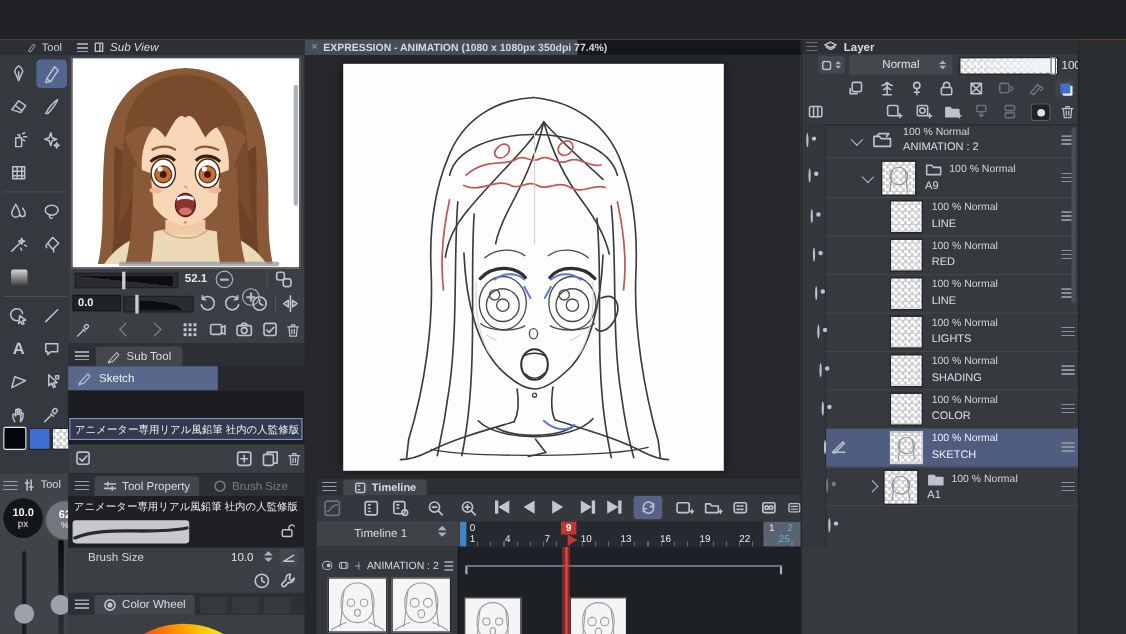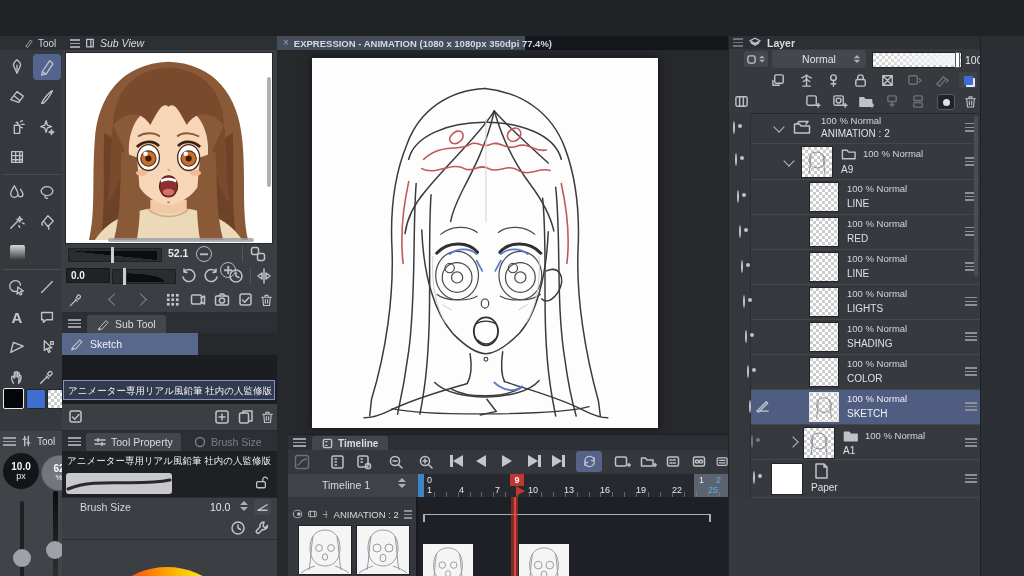--- a/index.html
+++ b/index.html
@@ -403,20 +403,33 @@
     <div class="p" style="left:0;top:481px;width:215px;height:22px;border-bottom:1px solid #2a2c30;">
       <svg class="p ic" style="left:168px;top:3px;" width="16" height="16" viewBox="0 0 16 16">
           <circle cx="8" cy="8" r="6"></circle>
           <path d="M8 5 v3 l2.5 1.5"></path>
         </svg>
       <svg class="p ic" style="left:192px;top:3px;" width="16" height="16" viewBox="0 0 16 16">
           <path d="M10 2 a4 4 0 0 0 -4 5 L2.5 10.5 a1.8 1.8 0 0 0 2.5 2.5 L8.5 9.5 a4 4 0 0 0 5 -4 L11 8 9 6 Z"></path>
         </svg>
     </div>
 
+    <div class="p hdr" style="left:0;top:503px;width:215px;height:20px;background:#2c2f33;display:flex;align-items:center;gap:5px;padding-left:6px;box-sizing:border-box;">
+      <span class="burger"></span>
+      <div class="tab" style="height:18px;display:flex;align-items:center;gap:5px;padding:0 8px;margin-top:2px;">
+        <svg class="ic" width="12" height="12" viewBox="0 0 12 12">
+            <circle cx="6" cy="6" r="4.6"></circle>
+            <circle cx="6" cy="6" r="1.6" fill="#bfc3c9"></circle>
+          </svg>
+        <span style="font-size:10.5px;color:#d8dbe0;">Color Wheel</span>
+      </div>
+      <div class="btn" style="width:24px;height:15px;margin-top:2px;opacity:.45;"></div>
+      <div class="btn" style="width:24px;height:15px;margin-top:2px;opacity:.45;"></div>
+      <div class="btn" style="width:24px;height:15px;margin-top:2px;opacity:.45;"></div>
+    </div>
     <div class="p" style="left:0;top:523px;width:215px;height:53px;overflow:hidden;background:#3b3e42;">
       <div class="p" style="left:30px;top:8px;width:150px;height:150px;border-radius:50%;background:conic-gradient(from 315deg, #ff2020, #ff9500 40deg, #f2f20a 75deg, #30e030 130deg, #10d9c5 175deg, #2055ff 230deg, #e020c0 290deg, #ff2020 360deg);"></div>
       <div class="p" style="left:47px;top:25px;width:116px;height:116px;border-radius:50%;background:#3b3e42;"></div>
       <div class="p" style="left:49px;top:25px;width:10px;height:8px;border:2px solid #f2f3f5;border-radius:2px;transform:rotate(40deg);box-shadow:0 0 2px #0008;"></div>
       <div class="p" style="left:68px;top:34px;width:74px;height:74px;background:linear-gradient(to bottom,rgba(0,0,0,0) 0%,#000 100%),linear-gradient(to right,#fff 0%,#e02020 100%);border:1px solid #2a2c2f;"></div>
     </div>
   </div>
 
   <div class="p" style="left:277px;top:0;width:451px;height:576px;background:#26282c;">
     <div class="p" style="left:0;top:0;width:451px;height:14px;background:#14171b;">
@@ -920,28 +933,20 @@
           </svg>
       </div>
       <svg class="ic p" style="left:92px;top:5px;" width="16" height="13" viewBox="0 0 17 13">
           <path d="M1.5 2 h5 l1.5 2 h7 v7 h-13.5 Z" fill="#bfc3c9"></path>
         </svg>
       <span class="info-line p" style="left:114px;top:5px;">100 % Normal</span>
       <span class="name-line p" style="left:92px;top:20px;">A1</span>
       <span class="menu3 p" style="left:214px;top:13px;"></span>
     </div>
     
-    <div class="p" style="left:22px;top:424px;width:230px;height:38px;border-bottom:1px solid #44474c;box-sizing:border-box;">
-      <div class="thumb p" style="left:20px;top:3px;width:32px;height:32px;background:#ffffff;"></div>
-      <svg class="ic p" style="left:62px;top:2px;" width="17" height="18" viewBox="0 0 17 18">
-          <path d="M3 2 h8 l3 3 v11 h-11 Z M11 2 v3 h3"></path>
-        </svg>
-      <span class="name-line p" style="left:60px;top:22px;">Paper</span>
-      <span class="menu3 p" style="left:214px;top:14px;"></span>
-    </div>
   </div>
 
   <div class="p" style="left:980px;top:0;width:44px;height:576px;background:#2b2e32;border-left:1px solid #1f2124;">
     
     
     
     
     
     
   </div>

